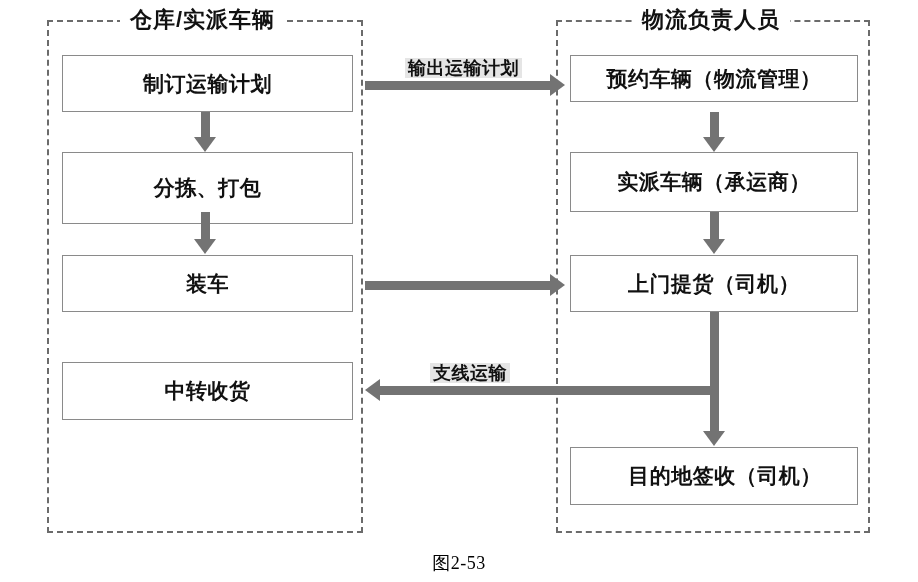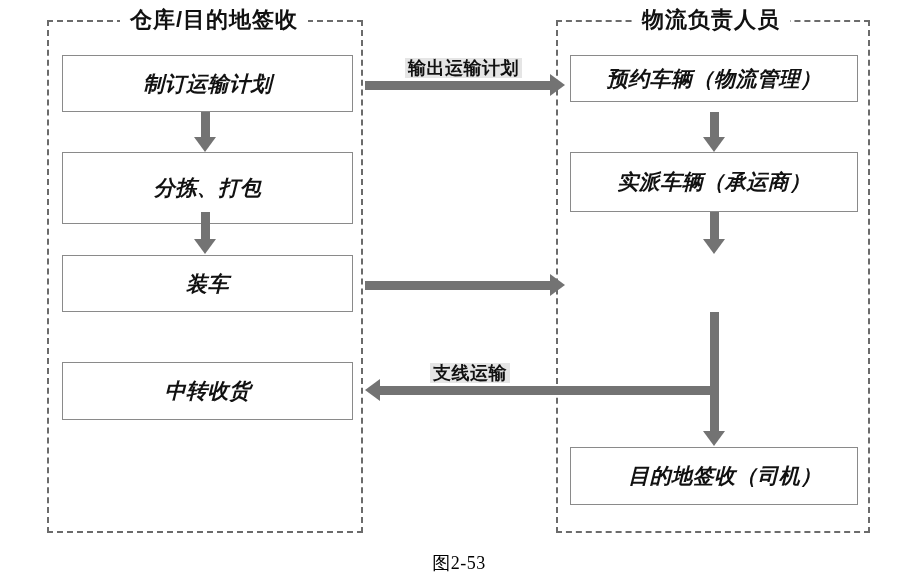--- a/index.html
+++ b/index.html
@@ -37,21 +37,20 @@
     border:1.5px solid #8a8a8a;
     background:#ffffff;
     display:flex;
     align-items:center;
     justify-content:center;
     font-size:21px;
     font-weight:700;
     letter-spacing:0.5px;
     color:#111;
     white-space:nowrap;
-    font-style:italic;
   }
   .vline{position:absolute;background:#737373;}
   .hline{position:absolute;background:#737373;}
 
   .arrow-down{
     position:absolute;
     width:0;height:0;
     border-left:11px solid transparent;
     border-right:11px solid transparent;
     border-top:15px solid #737373;
@@ -92,21 +91,21 @@
     font-family:"Liberation Serif","DejaVu Serif",serif;
     letter-spacing:0.5px;
   }
 </style>
 </head>
 <body>
 
 <div id="stage">
 
   <div class="lane" style="left:47px;top:20px;width:316px;height:513px;"></div>
-  <div class="lane-title" style="left:120px;top:9px;">仓库/目的地签收</div>
+  <div class="lane-title" style="left:120px;top:9px;">仓库/实派车辆</div>
 
   <div class="node" style="left:62px;top:55px;width:291px;height:57px;">制订运输计划</div>
 
   <div class="node" style="left:62px;top:152px;width:291px;height:72px;">分拣、打包</div>
 
   <div class="node" style="left:62px;top:255px;width:291px;height:57px;">装车</div>
 
   <div class="node" style="left:62px;top:362px;width:291px;height:58px;">中转收货</div>
 
   <div class="vline" style="left:201px;top:112px;width:9px;height:26px;"></div>
@@ -115,20 +114,21 @@
   <div class="vline" style="left:201px;top:212px;width:9px;height:28px;"></div>
   <div class="arrow-down" style="left:194px;top:239px;"></div>
 
   <div class="lane" style="left:556px;top:20px;width:314px;height:513px;"></div>
   <div class="lane-title" style="left:632px;top:9px;">物流负责人员</div>
 
   <div class="node" style="left:570px;top:55px;width:288px;height:47px;">预约车辆（物流管理）</div>
 
   <div class="node" style="left:570px;top:152px;width:288px;height:60px;">实派车辆（承运商）</div>
 
+  <div class="node" style="left:570px;top:255px;width:288px;height:57px;">上门提货（司机）</div>
 
   <div class="node" style="left:570px;top:447px;width:288px;height:58px;padding-left:22px;">目的地签收（司机）</div>
 
   <div class="vline" style="left:710px;top:112px;width:9px;height:26px;"></div>
   <div class="arrow-down" style="left:703px;top:137px;"></div>
 
   <div class="vline" style="left:710px;top:212px;width:9px;height:28px;"></div>
   <div class="arrow-down" style="left:703px;top:239px;"></div>
 
   <div class="hline" style="left:365px;top:81px;width:186px;height:9px;"></div>

